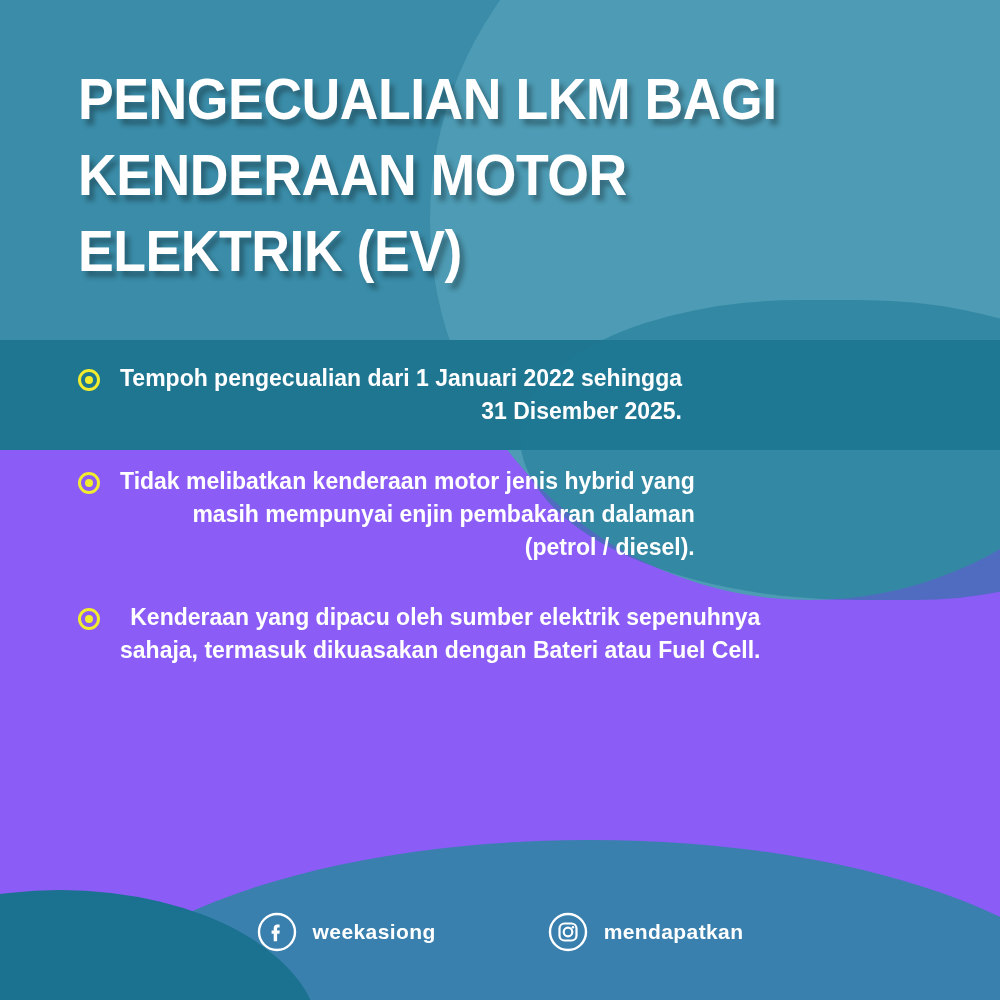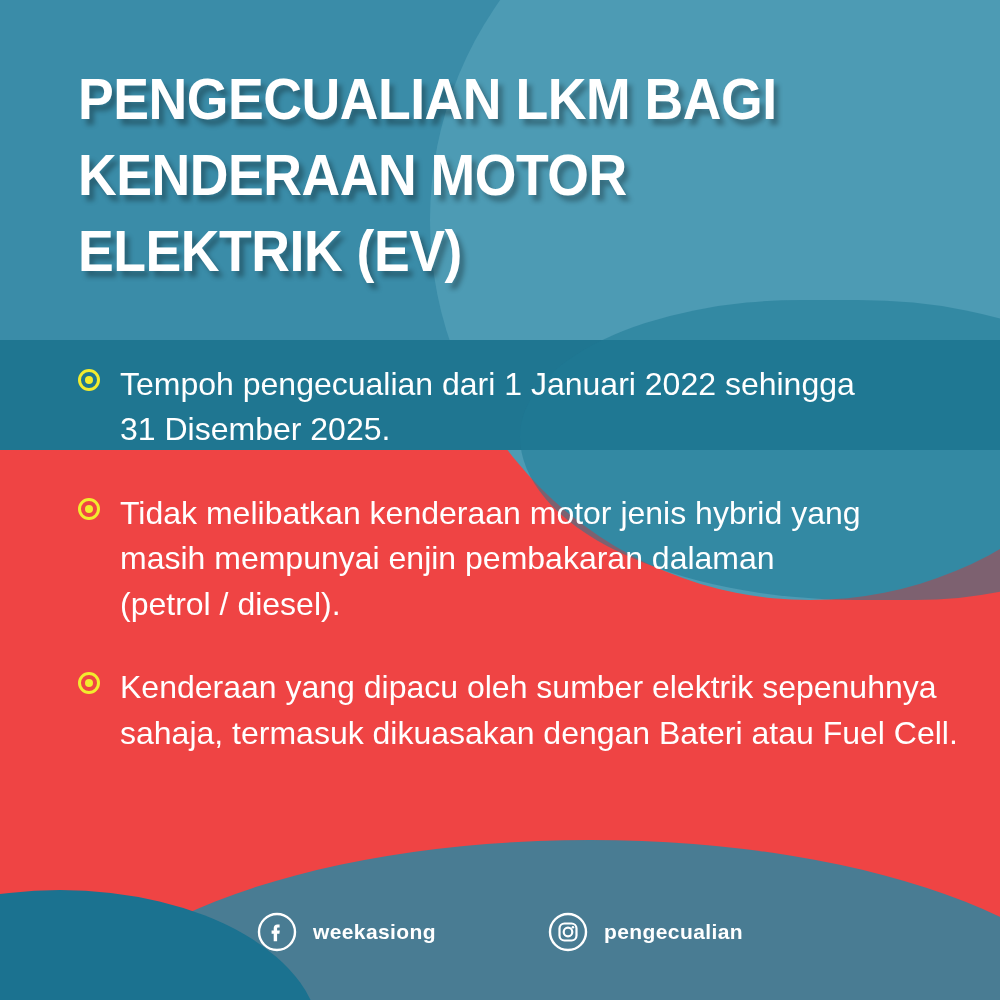--- a/index.html
+++ b/index.html
@@ -8,21 +8,21 @@
     width: 1000px;
     height: 1000px;
     overflow: hidden;
     font-family: "Liberation Sans", sans-serif;
   }
 
   .poster {
     position: relative;
     width: 1000px;
     height: 1000px;
-    background: #ef4444;
+    background: #8b5cf6;
     overflow: hidden;
   }
 
   
   .bg-header {
     position: absolute;
     left: 0; top: 0;
     width: 1000px; height: 340px;
     background: #3a8ca8;
   }
@@ -105,24 +105,25 @@
     content: "";
     position: absolute;
     left: 50%; top: 50%;
     width: 8px; height: 8px;
     margin: -4px 0 0 -4px;
     border-radius: 50%;
     background: #f2ec2e;
   }
   .item-text {
     color: #ffffff;
-    font-size: 32px;
+    font-size: 23px;
     line-height: 1.42;
     white-space: pre-line;
-    font-weight: normal;
+    font-weight: bold;
+    text-align: right;
   }
 
   
   .social {
     position: absolute;
     left: 0; top: 912px;
     width: 1000px;
     display: flex;
     justify-content: center;
     align-items: center;
@@ -202,18 +203,18 @@
 
     <div class="social-item">
       <span class="ico">
         <svg width="40" height="40" viewBox="0 0 40 40">
           <circle cx="20" cy="20" r="18" fill="none" stroke="#ffffff" stroke-width="2.4"></circle>
           <rect x="11.5" y="11.5" width="17" height="17" rx="5" ry="5" fill="none" stroke="#ffffff" stroke-width="2.2"></rect>
           <circle cx="20" cy="20" r="4.3" fill="none" stroke="#ffffff" stroke-width="2.2"></circle>
           <circle cx="24.9" cy="15.2" r="1.3" fill="#ffffff"></circle>
         </svg>
       </span>
-      <span class="social-handle">pengecualian</span>
+      <span class="social-handle">mendapatkan</span>
     </div>
 
   </div>
 
 </div>
 
 </body></html>

